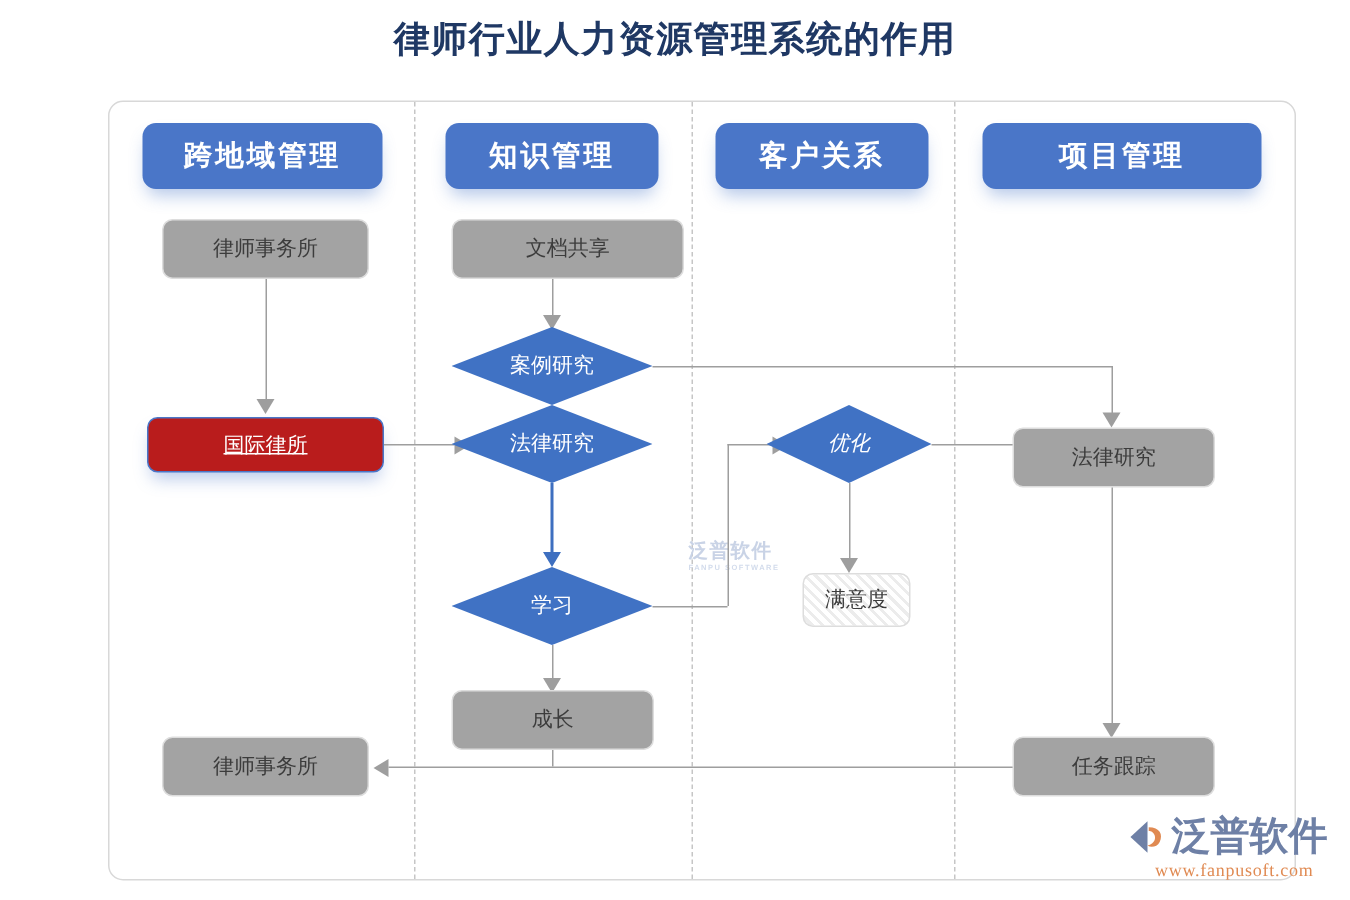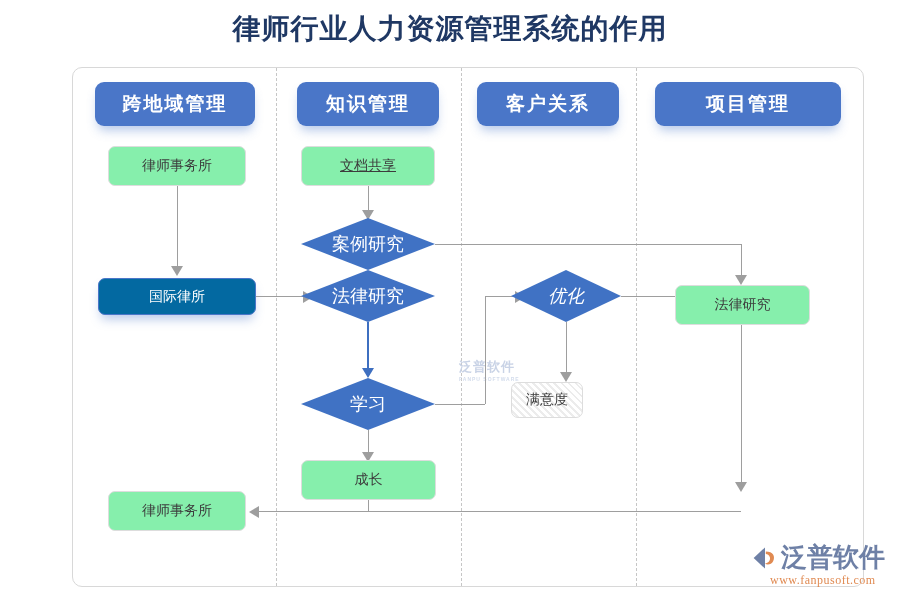--- a/index.html
+++ b/index.html
@@ -4,21 +4,21 @@
 <style>
   html,body{margin:0;padding:0;}
   body{
     width:900px;height:600px;background:#ffffff;
     font-family:"Liberation Sans","DejaVu Sans",sans-serif;
     overflow:hidden;position:relative;
   }
   #page-title{
     position:absolute;left:0;top:10px;width:900px;text-align:center;
     font-family:"Liberation Serif","DejaVu Serif",serif;
-    font-size:28px;font-weight:700;color:#1F3864;letter-spacing:1px;
+    font-size:24px;font-weight:700;color:#1F3864;letter-spacing:1px;
   }
   #frame{
     position:absolute;left:72px;top:67px;width:790px;height:518px;
     border:1px solid #D8D8D8;border-radius:10px;background:#fff;
   }
   .divider{
     position:absolute;top:0;width:0;height:518px;
     border-left:1px dashed #C6C6C6;
   }
   .hdr{
@@ -27,33 +27,35 @@
     font-family:"Liberation Serif","DejaVu Serif",serif;
     font-size:19px;font-weight:700;letter-spacing:2px;
     display:flex;align-items:center;justify-content:center;
     box-shadow:0 7px 11px -3px rgba(74,118,200,0.42);
   }
   .node{
     position:absolute;display:flex;align-items:center;justify-content:center;
     font-size:14px;border-radius:7px;box-sizing:border-box;
   }
   .node.grey{
-    background:#86efac;border:1px solid #DDDDDD;color:#3C3C3C;
+    background:#a3a3a3;border:1px solid #DDDDDD;color:#3C3C3C;
   }
   .node.blue{
-    background:#0369a1;color:#ffffff;border:1px solid #4A76C8;
+    background:#b91c1c;color:#ffffff;border:1px solid #4A76C8;
     box-shadow:0 7px 11px -3px rgba(74,118,200,0.40);
+    text-decoration:underline;
   }
   .node.hatch{
     color:#3C3C3C;border:1px solid #DDDDDD;
     background:repeating-linear-gradient(45deg,#ffffff 0 3px,#ECECEC 3px 5px);
+    margin-left:24px;
   }
   .diamond{
     position:absolute;display:flex;align-items:center;justify-content:center;
-    color:#ffffff;font-size:18px;
+    color:#ffffff;font-size:14px;
     background:#4072C4;
     clip-path:polygon(50% 0%,100% 50%,50% 100%,0% 50%);
     filter:drop-shadow(0 5px 7px rgba(74,118,200,0.45));
   }
   .ln{position:absolute;background:#9E9E9E;}
   .ln.h{height:1px;}
   .ln.v{width:1px;}
   .ln.blue{background:#3E6FC0;}
   .ln.v.blue{width:2px;}
   .arw{position:absolute;width:0;height:0;}
@@ -110,21 +112,21 @@
   <div class="ln v" style="left:104px;top:118px;height:80px;"></div>
   <div class="arw down" style="left:98px;top:198px;"></div>
 
   <div class="node blue" style="left:25px;top:210px;width:158px;height:37px;">国际律所</div>
 
   <div class="node grey" style="left:35px;top:423px;width:138px;height:40px;">律师事务所</div>
 
   <div class="ln h" style="left:183px;top:228px;width:47px;"></div>
   <div class="arw right" style="left:230px;top:223px;"></div>
 
-  <div class="node grey" style="left:228px;top:78px;width:134px;height:40px;text-decoration:underline;">文档共享</div>
+  <div class="node grey" style="left:228px;top:78px;width:155px;height:40px;">文档共享</div>
   <div class="ln v" style="left:295px;top:118px;height:26px;"></div>
   <div class="arw down" style="left:289px;top:142px;"></div>
 
   <div class="diamond" style="left:228px;top:150px;width:134px;height:52px;">案例研究</div>
 
   <div class="diamond" style="left:228px;top:202px;width:134px;height:52px;">法律研究</div>
 
   <div class="ln v blue" style="left:294px;top:254px;height:48px;"></div>
   <div class="arw down blue" style="left:289px;top:300px;"></div>
 
@@ -156,20 +158,21 @@
 
   <div class="ln h" style="left:362px;top:176px;width:307px;"></div>
   <div class="ln v" style="left:668px;top:176px;height:33px;"></div>
   <div class="arw down" style="left:662px;top:207px;"></div>
 
   <div class="node grey" style="left:602px;top:217px;width:135px;height:40px;">法律研究</div>
 
   <div class="ln v" style="left:668px;top:257px;height:159px;"></div>
   <div class="arw down" style="left:662px;top:414px;"></div>
 
+  <div class="node grey" style="left:602px;top:423px;width:135px;height:40px;">任务跟踪</div>
 
 </div>
 
 <div id="logo">
   <div class="lg-main">
     <svg class="lg-mark" viewBox="0 0 32 32" xmlns="http://www.w3.org/2000/svg">
       <path d="M2 16 L16 3 L16 29 Z" fill="#6E80A6"></path>
       <path d="M17 8 C26 8 29 14 26 20 C24 24 19 25 16 23 C20 22 23 19 22 15 C21 12 19 11 17 11 Z" fill="#E08A52"></path>
     </svg>
     <span>泛普软件</span>

